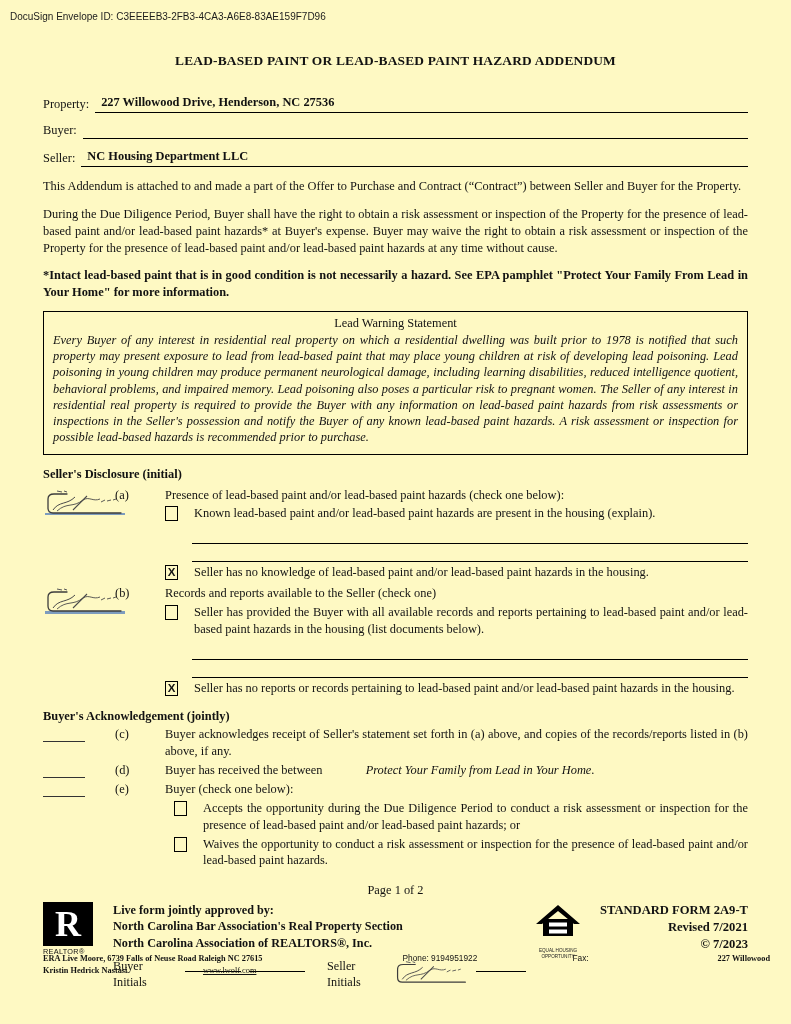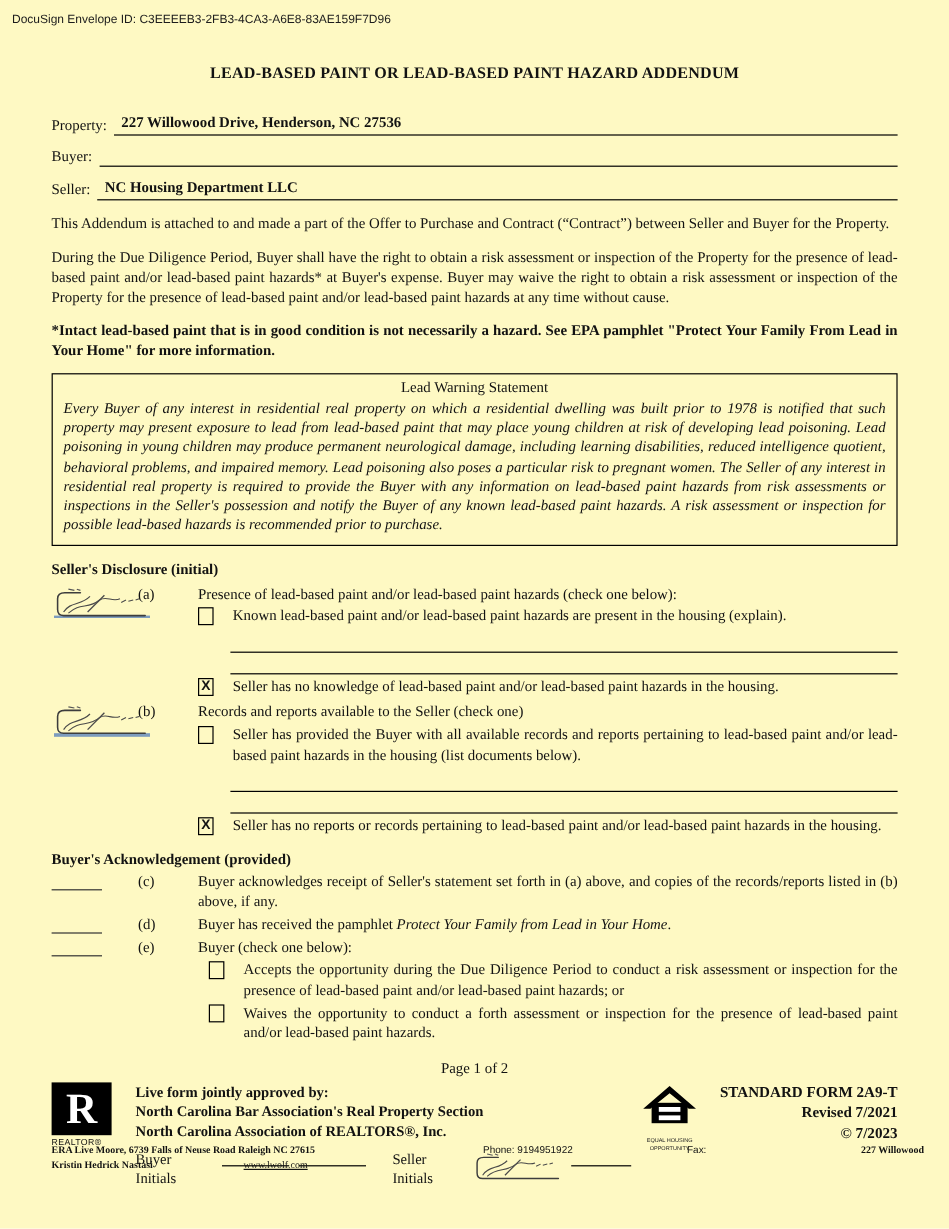--- a/index.html
+++ b/index.html
@@ -141,54 +141,54 @@
         </div>
         <div class="write-line first"></div>
         <div class="write-line"></div>
         <div class="opt">
           <span class="cbox">X</span>
           <span class="opt-text">Seller has no reports or records pertaining to lead-based paint and/or lead-based paint hazards in the housing.</span>
         </div>
       </div>
     </div>
 
-    <div class="sec-head">Buyer's Acknowledgement (provided)</div>
+    <div class="sec-head">Buyer's Acknowledgement (jointly)</div>
 
     <div class="ack-row">
       <div>
           <div class="init-line"></div>
         </div>
       <div>(c)</div>
       <div style="text-align:justify;">Buyer acknowledges receipt of Seller's statement set forth in (a) above, and copies of the records/reports listed in (b) above, if any.</div>
     </div>
 
     <div class="ack-row">
       <div>
           <div class="init-line"></div>
         </div>
       <div>(d)</div>
       <div>
-        <span>Buyer has received the pamphlet </span><span style="font-style:italic;">Protect Your Family from Lead in Your Home</span><span>.</span>
+        <span>Buyer has received the between </span><span style="font-style:italic;margin-left:40px;">Protect Your Family from Lead in Your Home</span><span>.</span>
       </div>
     </div>
 
     <div class="ack-row">
       <div>
           <div class="init-line"></div>
         </div>
       <div>(e)</div>
       <div>
         <div>Buyer (check one below):</div>
         <div class="opt indented">
           <span class="cbox"></span>
           <span class="opt-text">Accepts the opportunity during the Due Diligence Period to conduct a risk assessment or inspection for the presence of lead-based paint and/or lead-based paint hazards; or</span>
         </div>
         <div class="opt indented">
           <span class="cbox"></span>
-          <span class="opt-text">Waives the opportunity to conduct a forth assessment or inspection for the presence of lead-based paint and/or lead-based paint hazards.</span>
+          <span class="opt-text">Waives the opportunity to conduct a risk assessment or inspection for the presence of lead-based paint and/or lead-based paint hazards.</span>
         </div>
       </div>
     </div>
 
     <div class="page-num">Page 1 of 2</div>
 
     <div class="footer">
       <div class="realtor">
         <div class="r-box">R</div>
         <div class="r-label">REALTOR®</div>

